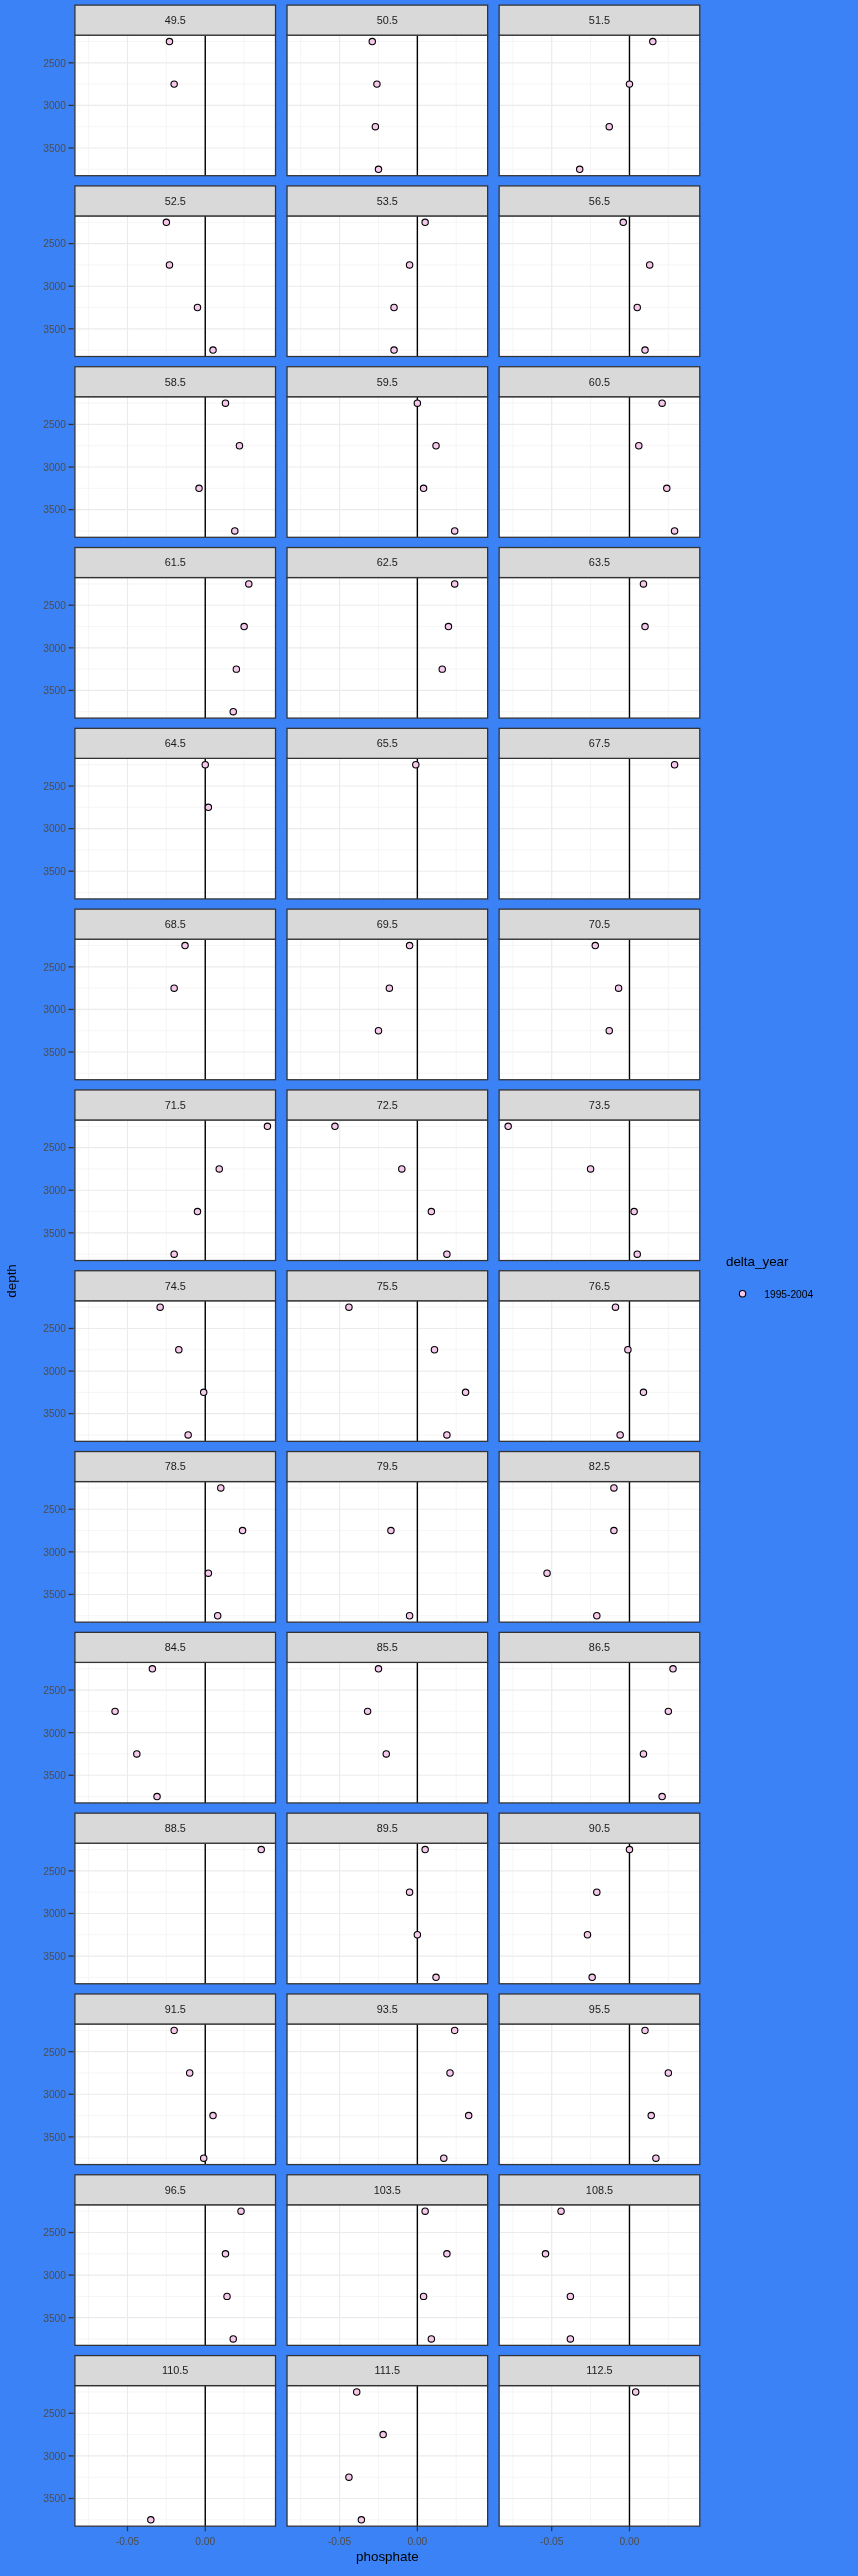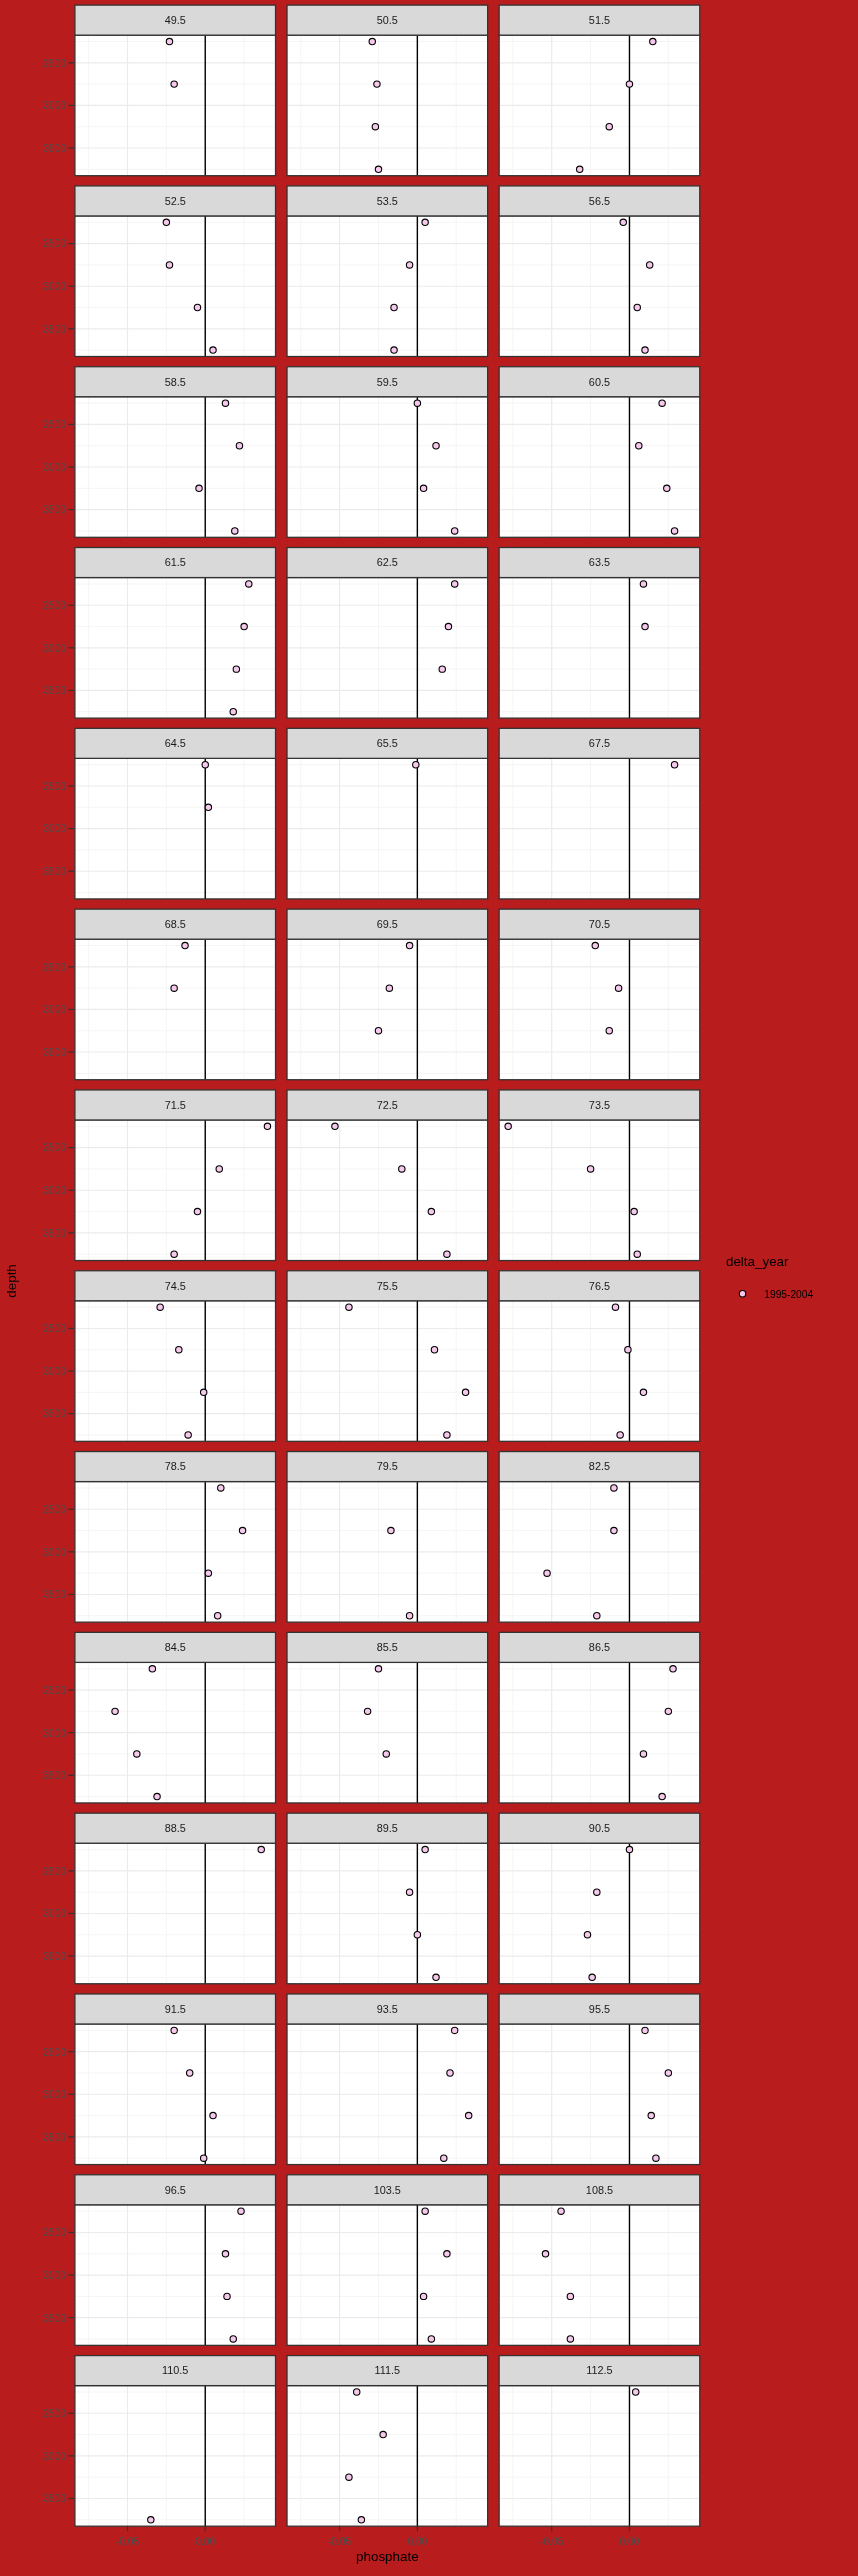--- a/index.html
+++ b/index.html
@@ -1,19 +1,19 @@
 <!DOCTYPE html>
 <html style="font-size:10.2px"><head>
 <meta charset="utf-8">
 <style>
   html,body { margin:0; padding:0; background:#ffffff; }
   .figure {
     position:relative;
     width:859px; height:2576px;
-    background:#b91c1c;
+    background:#3b82f6;
     font-family:"Liberation Sans", sans-serif;
   }
   svg text { font-family:"Liberation Sans", sans-serif; }
 </style>
 </head>
 <body>
 
 <div class="figure">
   <svg id="plot" width="859" height="2576" viewBox="0 0 1344 4032">
       <rect x="117" y="55" width="314" height="220" fill="#ffffff"></rect>

